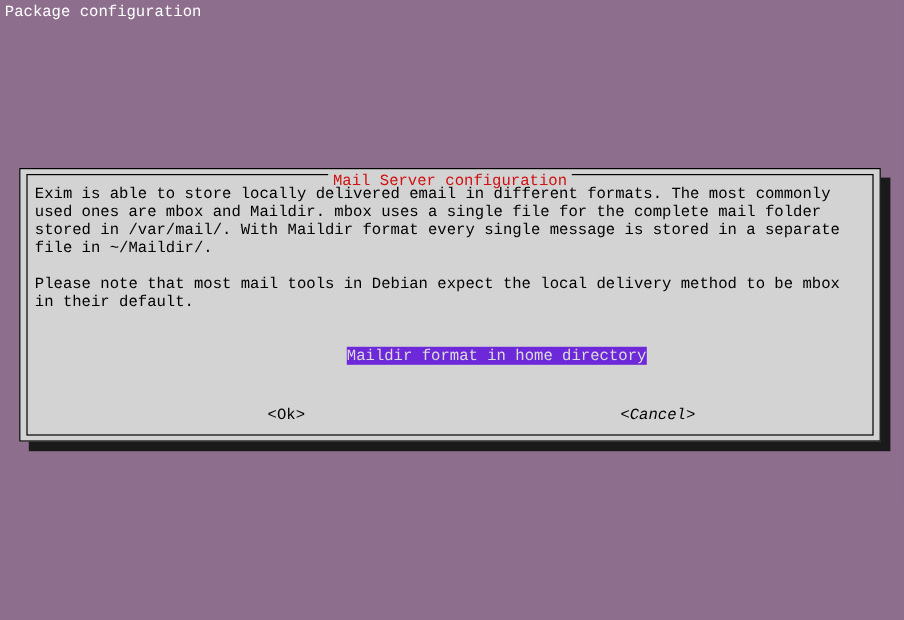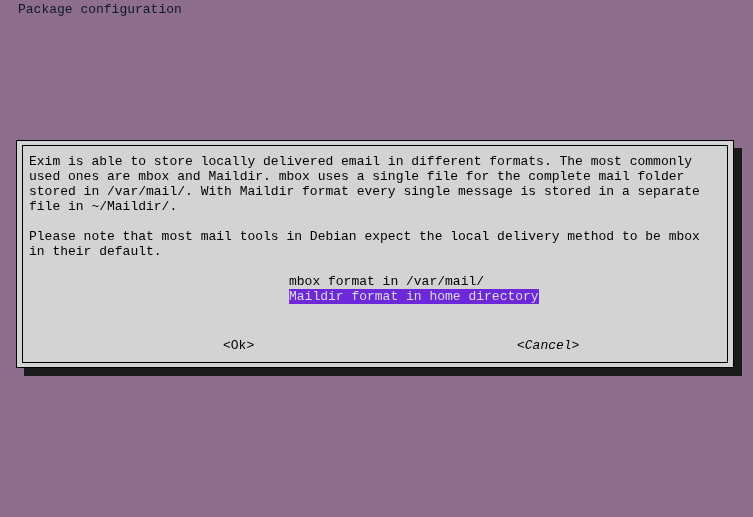--- a/index.html
+++ b/index.html
@@ -14,22 +14,22 @@
       font-family: "Courier New", monospace;
       font-size: 13px;
       line-height: 15px;
       color: #dcdcdc;
       overflow: hidden;
       position: relative;
     }
     .header-title {
       position: absolute;
       top: 2px;
-      left: 18px;
-      color: #0f172a;
+      left: 4px;
+      color: #ffffff;
     }
     .dialog-shadow {
       position: absolute;
       top: 148px;
       left: 24px;
       width: 718px;
       height: 228px;
       background-color: #1a1a1a;
     }
     .dialog {
@@ -101,25 +101,26 @@
   </style>
 </head>
 <body>
 
 <div class="header-title">Package configuration</div>
 
 <div class="dialog-shadow"></div>
 
 <div class="dialog">
   <div class="dialog-inner">
+    <div class="dialog-title"> Mail Server configuration </div>
     <div class="dialog-content">
       <div class="para">Exim is able to store locally delivered email in different formats. The most commonly used ones are mbox and Maildir. mbox uses a single file for the complete mail folder stored in /var/mail/. With Maildir format every single message is stored in a separate file in ~/Maildir/.</div>
       <div class="para">Please note that most mail tools in Debian expect the local delivery method to be mbox in their default.</div>
       <div class="options">
-        <span class="option">mbox format in /var/mail/</span><br>
+        <br>
         <span class="option-selected">Maildir format in home directory</span>
       </div>
     </div>
     <div class="buttons">
       <span class="btn-ok">&lt;Ok&gt;</span>
       <span class="btn-cancel">&lt;Cancel&gt;</span>
     </div>
   </div>
 </div>
 

